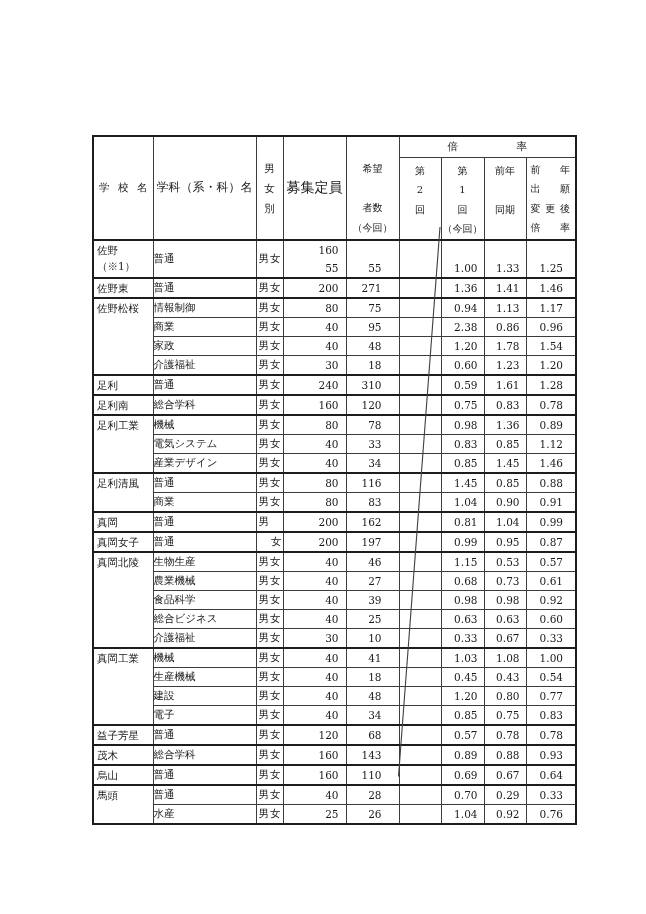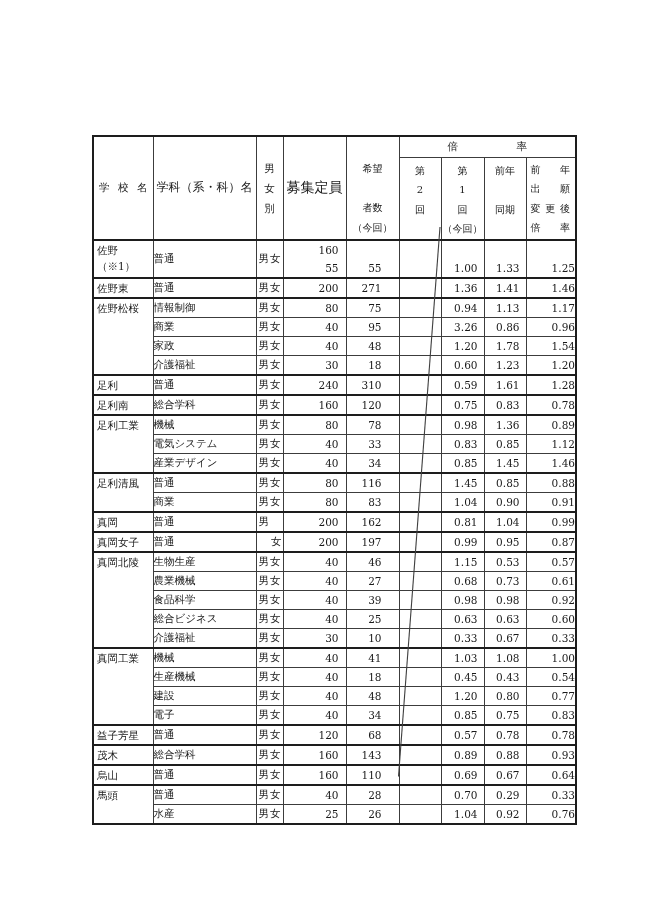--- a/index.html
+++ b/index.html
@@ -32,21 +32,21 @@
   tbody tr.group-inner td{border-top:1px solid #4a4a4a;}
   td.school{text-align:left;padding:1px 2px 0 3px;vertical-align:top;white-space:pre-line;line-height:16px;}
   td.dept{text-align:left;}
   td.gender{padding:0 2px;}
   td.gender.g-both{text-align:justify;text-align-last:justify;}
   td.gender.g-left{text-align:left;}
   td.gender.g-right{text-align:right;padding-right:1px;}
   td.cap{text-align:right;padding-right:7px;white-space:pre-line;line-height:18px;}
   td.app{text-align:right;padding-right:17px;}
   td.r1,td.py{text-align:right;padding-right:6px;}
-  td.pf{text-align:right;padding-right:0;}
+  td.pf{text-align:right;padding-right:12px;}
   tr.tall td.vb{vertical-align:bottom;padding-bottom:1px;line-height:16px;}
   
   svg.slash{position:absolute;left:0;top:0;pointer-events:none;}
   svg.slash line{stroke:#3f3f3f;stroke-width:1.1;}
 </style>
 </head>
 <body>
 
 <div class="page">
   <div class="table-wrap">
@@ -133,21 +133,21 @@
             <td class="r1">0.94</td>
             <td class="py">1.13</td>
             <td class="pf">1.17</td>
           </tr>
           <tr class="group-inner">
             <td class="dept">商業</td>
             <td class="gender g-both">男女</td>
             <td class="cap">40</td>
             <td class="app">95</td>
             <td class="r2"></td>
-            <td class="r1">3.26</td>
+            <td class="r1">2.38</td>
             <td class="py">0.86</td>
             <td class="pf">0.96</td>
           </tr>
           <tr class="group-inner">
             <td class="dept">家政</td>
             <td class="gender g-both">男女</td>
             <td class="cap">40</td>
             <td class="app">48</td>
             <td class="r2"></td>
             <td class="r1">1.20</td>

